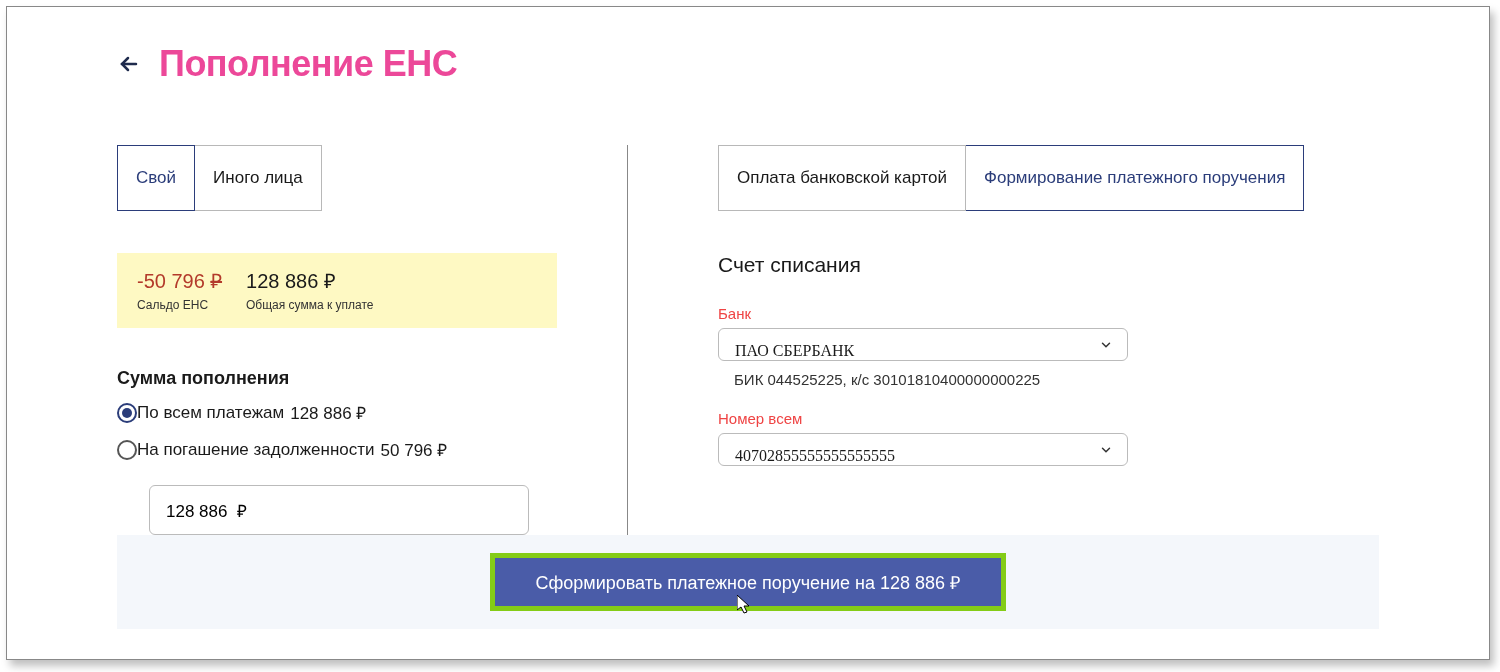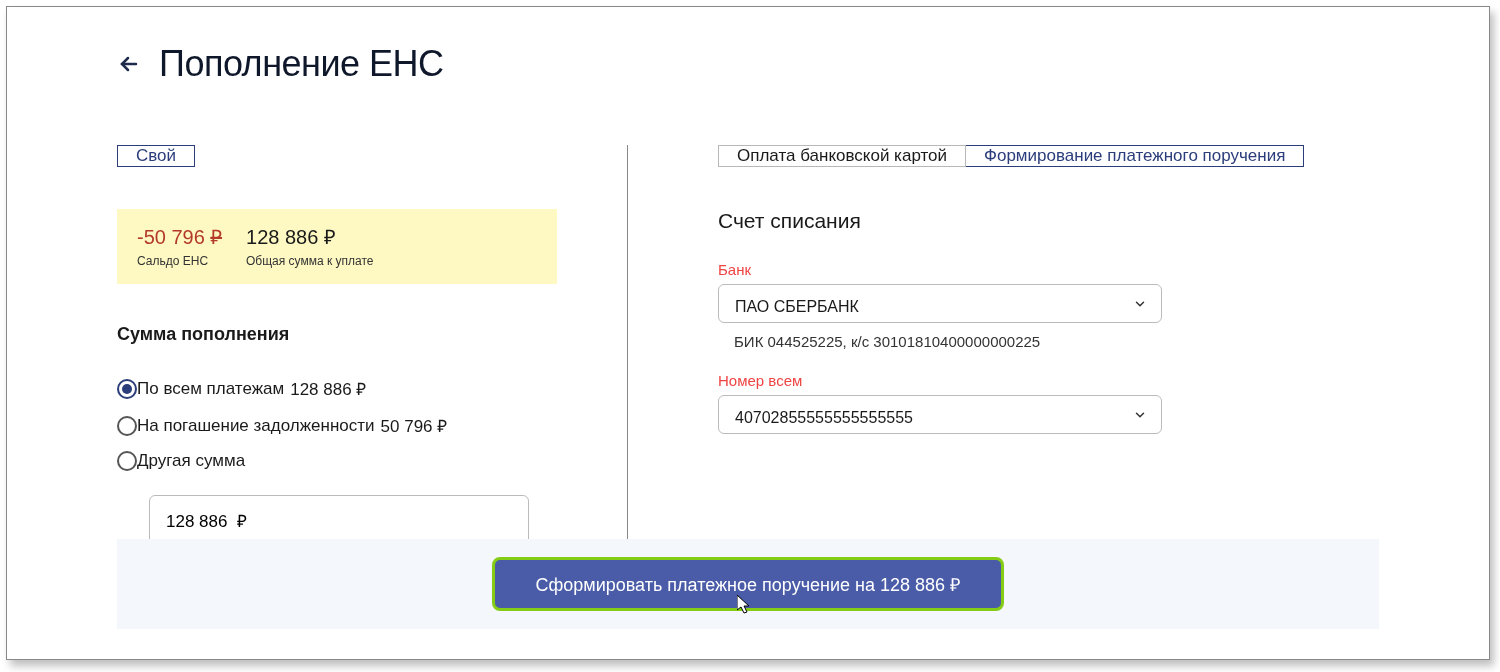--- a/index.html
+++ b/index.html
@@ -26,22 +26,22 @@
     margin-bottom: 60px;
   }
   .back-arrow {
     width: 24px; height: 24px;
     cursor: pointer;
     color: #1f2b4d;
   }
   .back-arrow svg { width: 100%; height: 100%; }
   h1 {
     font-size: 36px;
-    font-weight: 400;
-    color: #0f172a;
+    font-weight: 700;
+    color: #ec4899;
     letter-spacing: -0.5px;
   }
   .columns {
     display: flex;
     gap: 70px;
     min-height: 380px;
   }
   .col-left {
     width: 440px;
     flex-shrink: 0;
@@ -53,21 +53,21 @@
   }
   .col-right {
     flex: 1;
     padding-left: 20px;
   }
   .tab-group {
     display: flex;
     margin-bottom: 42px;
   }
   .tab {
-    padding: 0 18px;
+    padding: 22px 18px;
     border: 1.5px solid #b8b8b8;
     font-size: 17px;
     cursor: pointer;
     background: #fff;
     color: #1a1a1a;
   }
   .tab + .tab { border-left: none; }
   .tab.active {
     border-color: #2b3d7a;
     color: #2b3d7a;
@@ -89,21 +89,21 @@
   .balance-value.negative .rub { text-decoration: line-through; }
   .balance-label {
     font-size: 12px;
     color: #333;
     margin-top: 4px;
   }
   .section-title {
     font-size: 18px;
     font-weight: 600;
     color: #1a1a1a;
-    margin-bottom: 32px;
+    margin-bottom: 12px;
   }
   .radio-row {
     display: flex;
     align-items: center;
     gap: 0;
     margin-bottom: 14px;
     font-size: 17px;
     cursor: pointer;
   }
   .radio-circle {
@@ -134,28 +134,29 @@
     font-size: 17px;
   }
   .field-label {
     font-size: 15px;
     color: #ef4444;
     margin-bottom: 6px;
     margin-top: 22px;
   }
   .field-label:first-of-type { margin-top: 0; }
   .select-box {
-    width: 444px;
-    padding: 13px 42px 6px 16px;
+    width: 410px;
+    padding: 13px 42px 0 16px;
     border: 1.5px solid #bbb;
     border-radius: 6px;
     font-size: 16px;
     background: #fff;
     position: relative;
     cursor: pointer;
+    font-family: Liberation Serif, serif;
   }
   .select-chevron {
     position: absolute;
     right: 14px; top: 50%;
     transform: translateY(-50%);
     width: 14px; height: 14px;
   }
   .select-chevron svg { width: 100%; height: 100%; }
   .helper-text {
     font-size: 15px;
@@ -173,26 +174,26 @@
   .footer-bar {
     position: absolute;
     left: 110px; right: 110px; bottom: 30px;
     background: #f4f7fb;
     padding: 18px 0;
     display: flex;
     justify-content: center;
   }
   .primary-btn {
     background: #4a5ca8;
-    border: 3px solid #84cc16;
+    border: 5px solid #84cc16;
     color: #fff;
     font-size: 18px;
     font-weight: 500;
     padding: 12px 40px;
-    border-radius: 8px;
+    border-radius: 0;
     cursor: pointer;
   }
   .cursor {
     position: absolute;
     left: 730px; top: 588px;
     width: 16px; height: 20px;
     pointer-events: none;
   }
 </style>
 </head>
@@ -208,20 +209,21 @@
         </svg>
     </span>
     <h1>Пополнение ЕНС</h1>
   </div>
 
   <div class="columns">
 
     <div class="col-left">
       <div class="tab-group">
         <div class="tab active">Свой</div>
+        <div class="tab">Иного лица</div>
       </div>
 
       <div class="balance-card">
         <div class="balance-block">
           <div class="balance-value negative"><span>-50 796 </span><span class="rub">₽</span></div>
           <div class="balance-label">Сальдо ЕНС</div>
         </div>
         <div class="balance-block">
           <div class="balance-value">128 886 ₽</div>
           <div class="balance-label">Общая сумма к уплате</div>
@@ -233,24 +235,20 @@
       <div class="radio-row">
         <span class="radio-circle selected"></span>
         <span class="radio-label">По всем платежам</span>
         <span class="radio-value">128 886 ₽</span>
       </div>
       <div class="radio-row">
         <span class="radio-circle"></span>
         <span class="radio-label">На погашение задолженности</span>
         <span class="radio-value">50 796 ₽</span>
       </div>
-      <div class="radio-row">
-        <span class="radio-circle"></span>
-        <span class="radio-label">Другая сумма</span>
-      </div>
 
       <input class="amount-input" value="128 886  ₽" style="">
     </div>
 
     <div class="col-divider"></div>
 
     <div class="col-right">
       <div class="tab-group">
         <div class="tab">Оплата банковской картой</div>
         <div class="tab active">Формирование платежного поручения</div>

